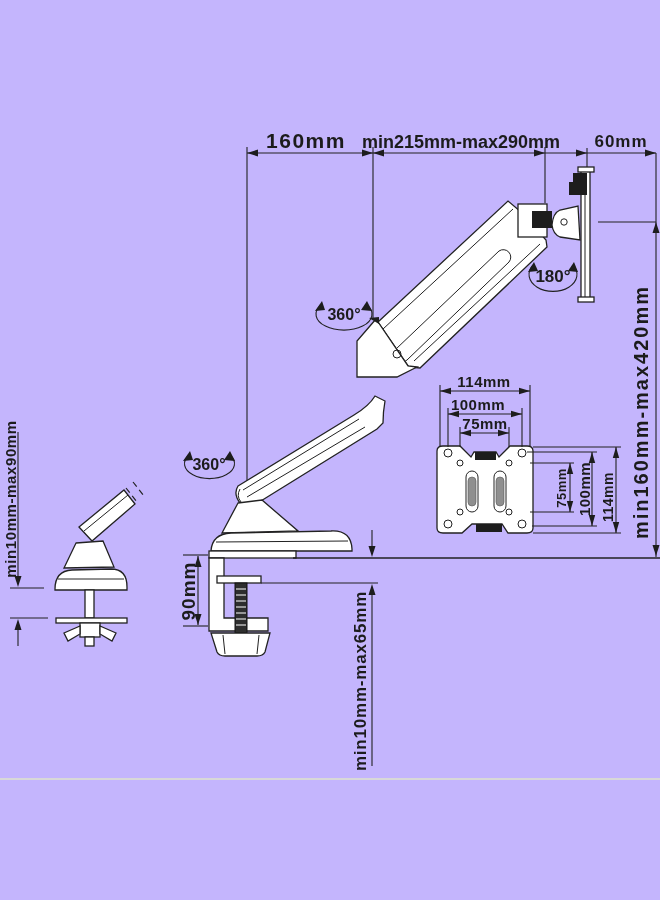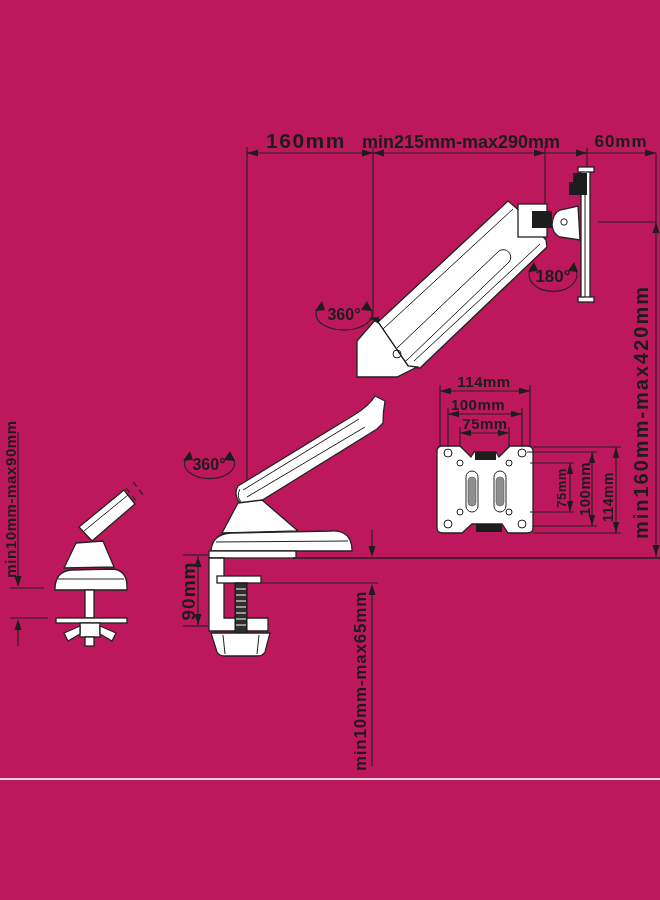--- a/index.html
+++ b/index.html
@@ -1,16 +1,16 @@
 <!DOCTYPE html>
 <html><head>
 <meta charset="utf-8">
 <style>
   html,body{margin:0;padding:0;background:#ffffff;}
-  .page{position:relative;width:660px;height:900px;background:#be185d;overflow:hidden;
+  .page{position:relative;width:660px;height:900px;background:#c4b5fd;overflow:hidden;
         font-family:"Liberation Sans", sans-serif;}
   svg text{font-family:"Liberation Sans", sans-serif;font-weight:bold;fill:#1c1c1c;}
   .dim-h{text-anchor:middle;}
   .dim-v{text-anchor:middle;dominant-baseline:central;}
   .rot-label{text-anchor:middle;dominant-baseline:central;}
   .ln{stroke:#222;stroke-width:1.1;fill:none;}
   .ln15{stroke:#222;stroke-width:1.5;fill:none;}
   .part{stroke:#222;stroke-width:1.3;fill:#ffffff;}
   .part-thin{stroke:#222;stroke-width:1;fill:none;}
   .dark{fill:#1d1d1d;stroke:none;}

